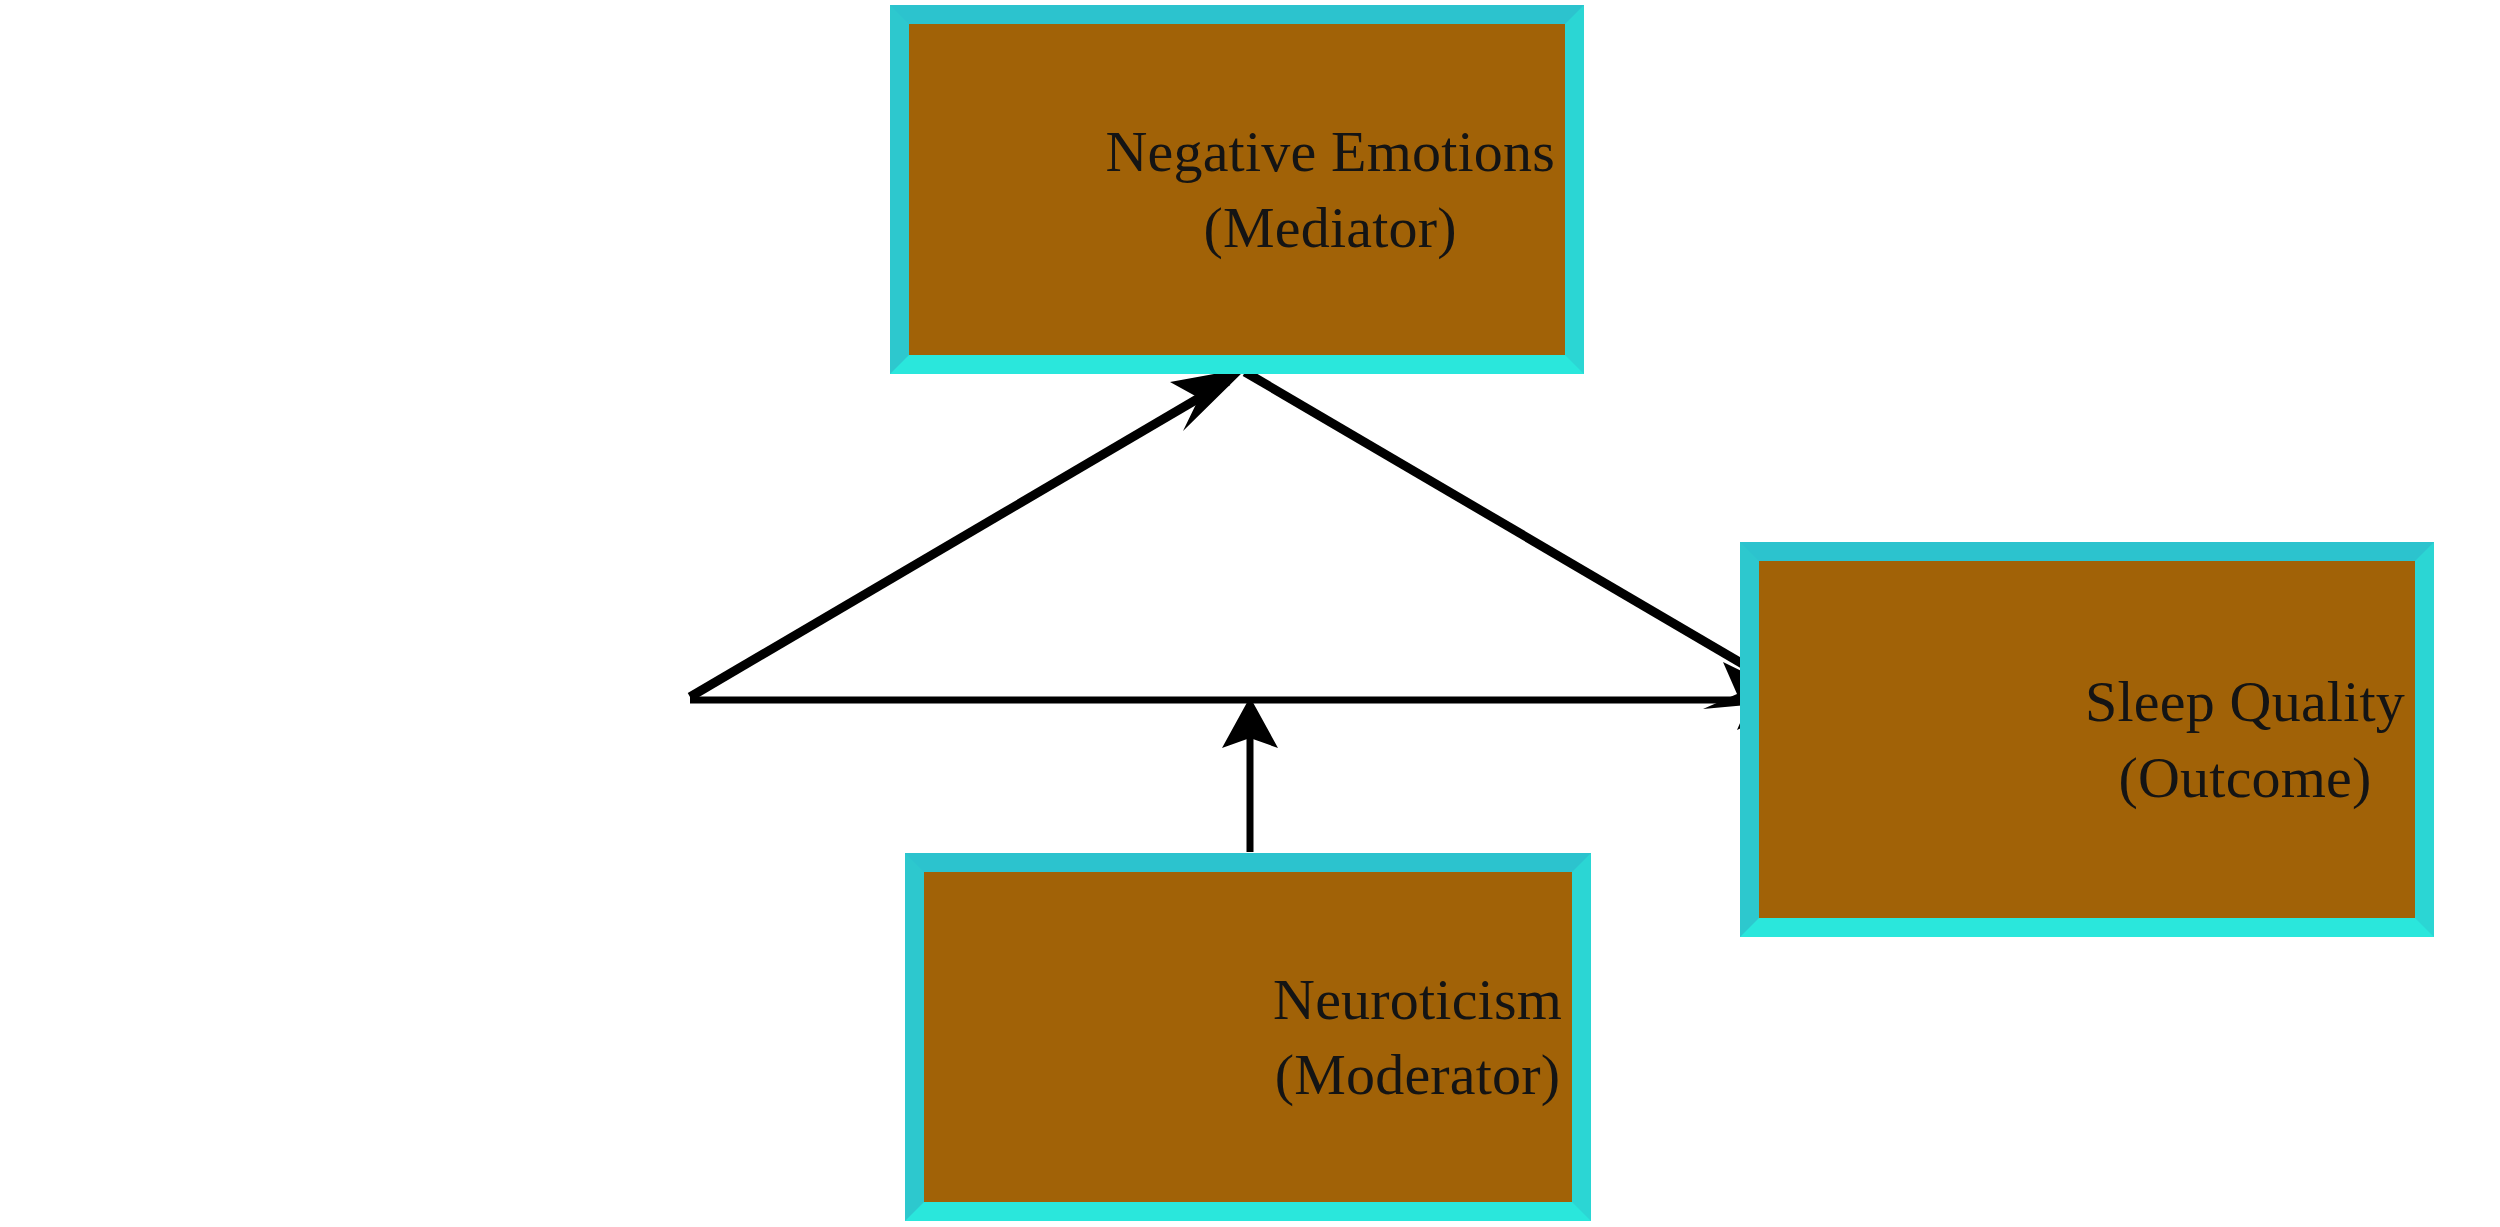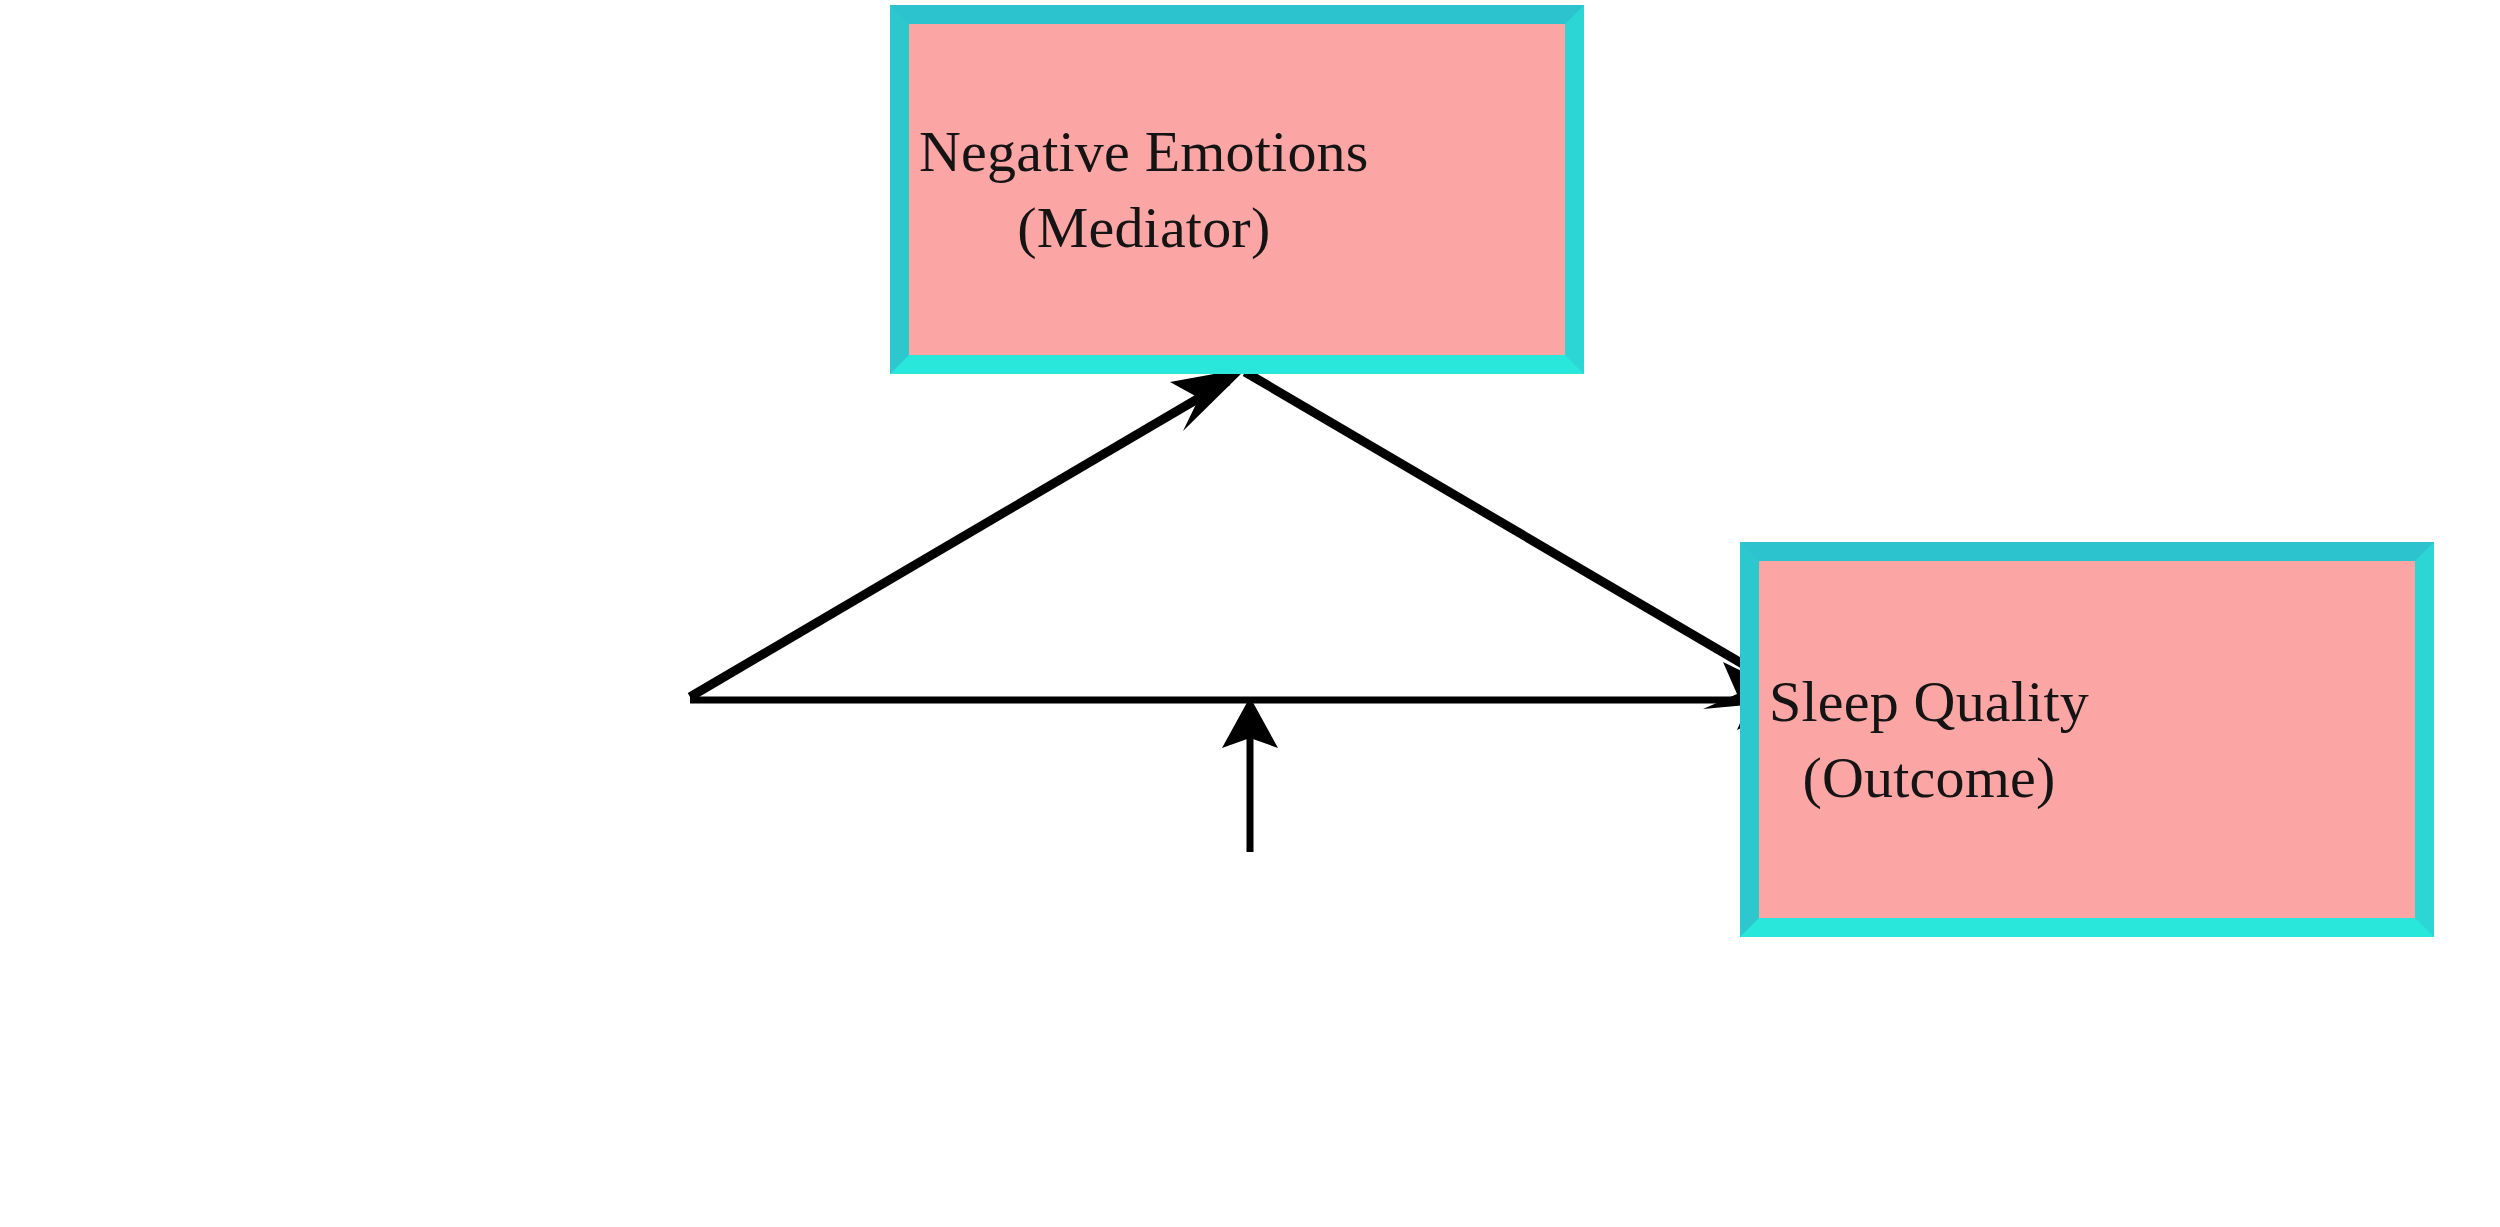--- a/index.html
+++ b/index.html
@@ -11,30 +11,30 @@
     position: relative;
     width: 2500px;
     height: 1227px;
     background: #ffffff;
     overflow: hidden;
     font-family: "Liberation Serif", "DejaVu Serif", serif;
   }
   .node {
     position: absolute;
     box-sizing: border-box;
-    background: #fca5a5;
+    background: #a16207;
     border-style: solid;
     border-width: 19px;
     border-top-color: #2CC3CE;
     border-left-color: #2DC8CE;
     border-right-color: #2BD6D4;
     border-bottom-color: #2AE7DC;
     display: flex;
     align-items: center;
-    justify-content: flex-start;
+    justify-content: flex-end;
     text-align: center;
   }
   .node-label {
     color: #141414;
     font-size: 58px;
     line-height: 1.30;
     letter-spacing: 0.2px;
     white-space: pre-line;
     padding: 0 10px;
   }
@@ -94,14 +94,18 @@
     <span class="node-label">Negative Emotions
 (Mediator)</span>
   </div>
 
 
   <div class="node" id="node-outcome">
     <span class="node-label">Sleep Quality
 (Outcome)</span>
   </div>
 
+  <div class="node" id="node-moderator">
+    <span class="node-label">Neuroticism
+(Moderator)</span>
+  </div>
 
 </div>
 
 </body></html>

